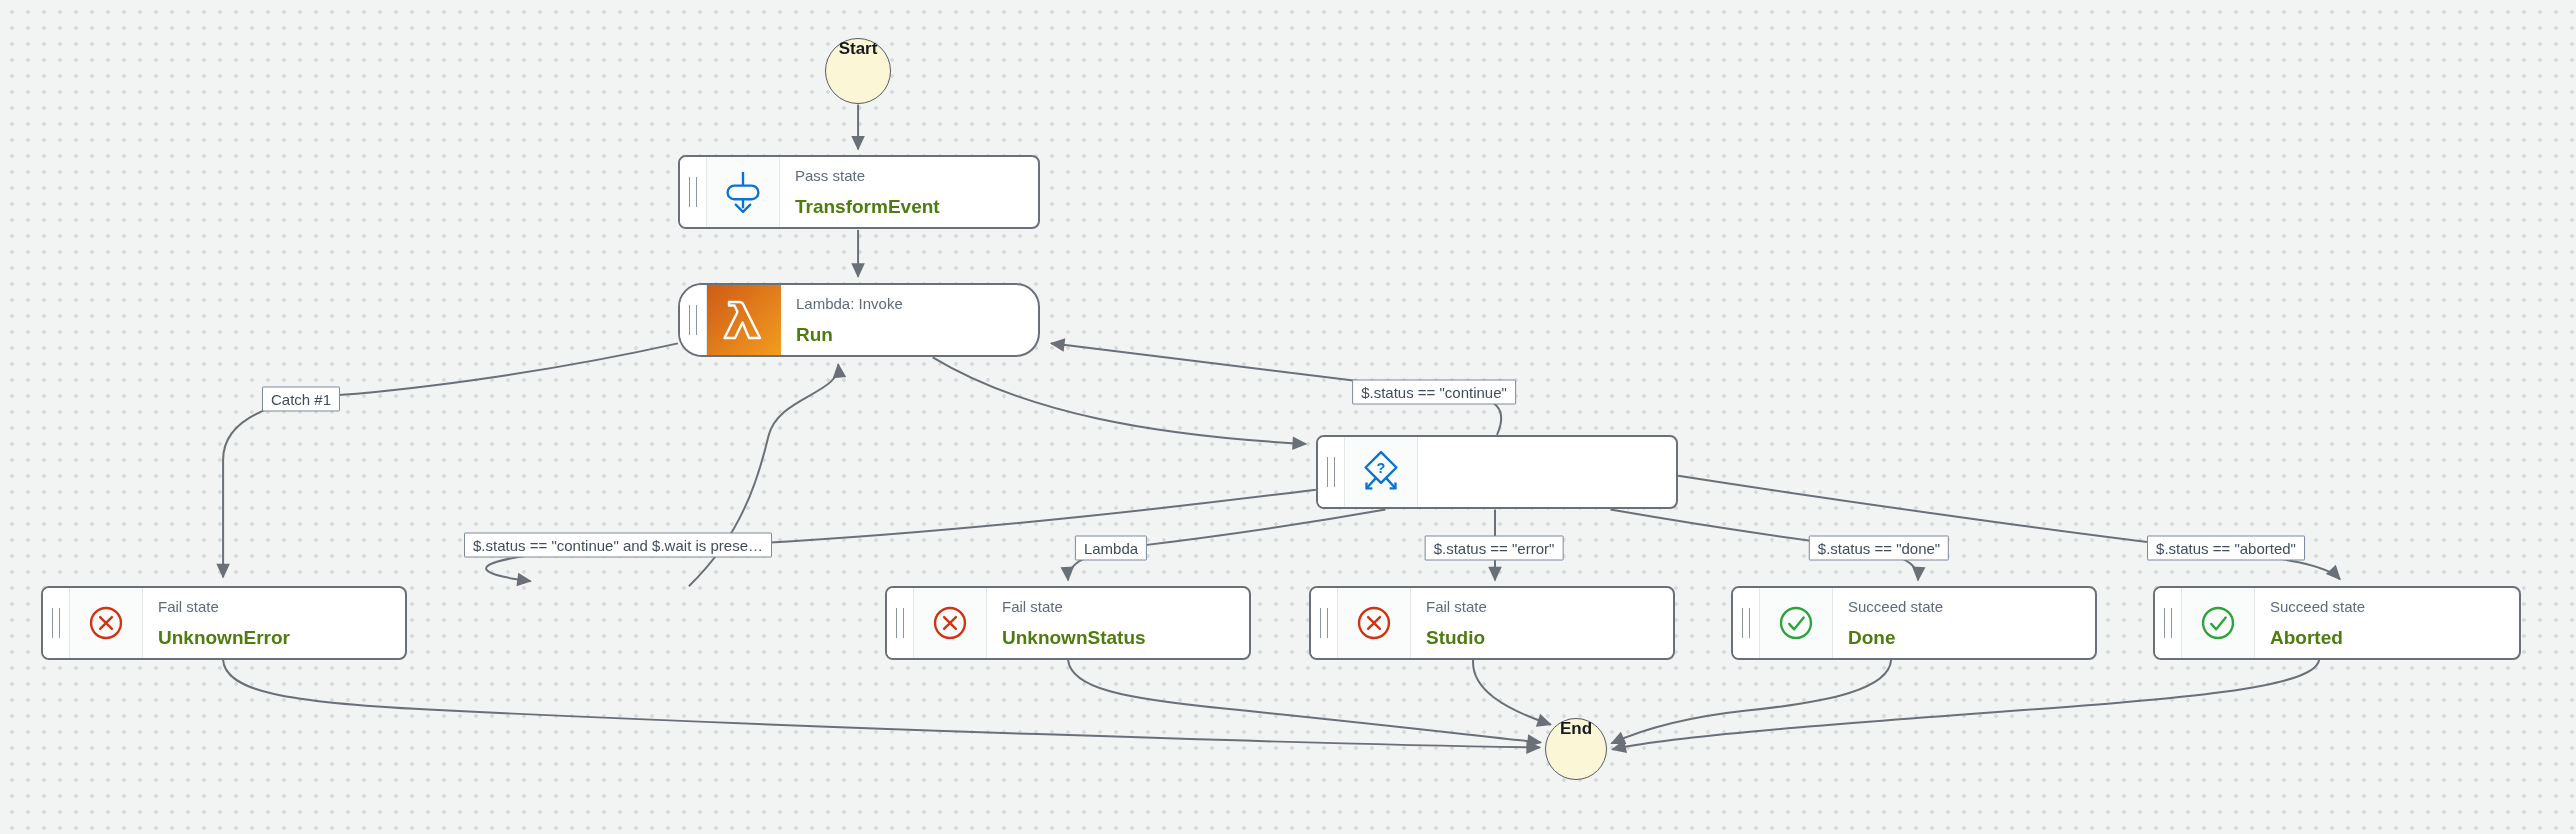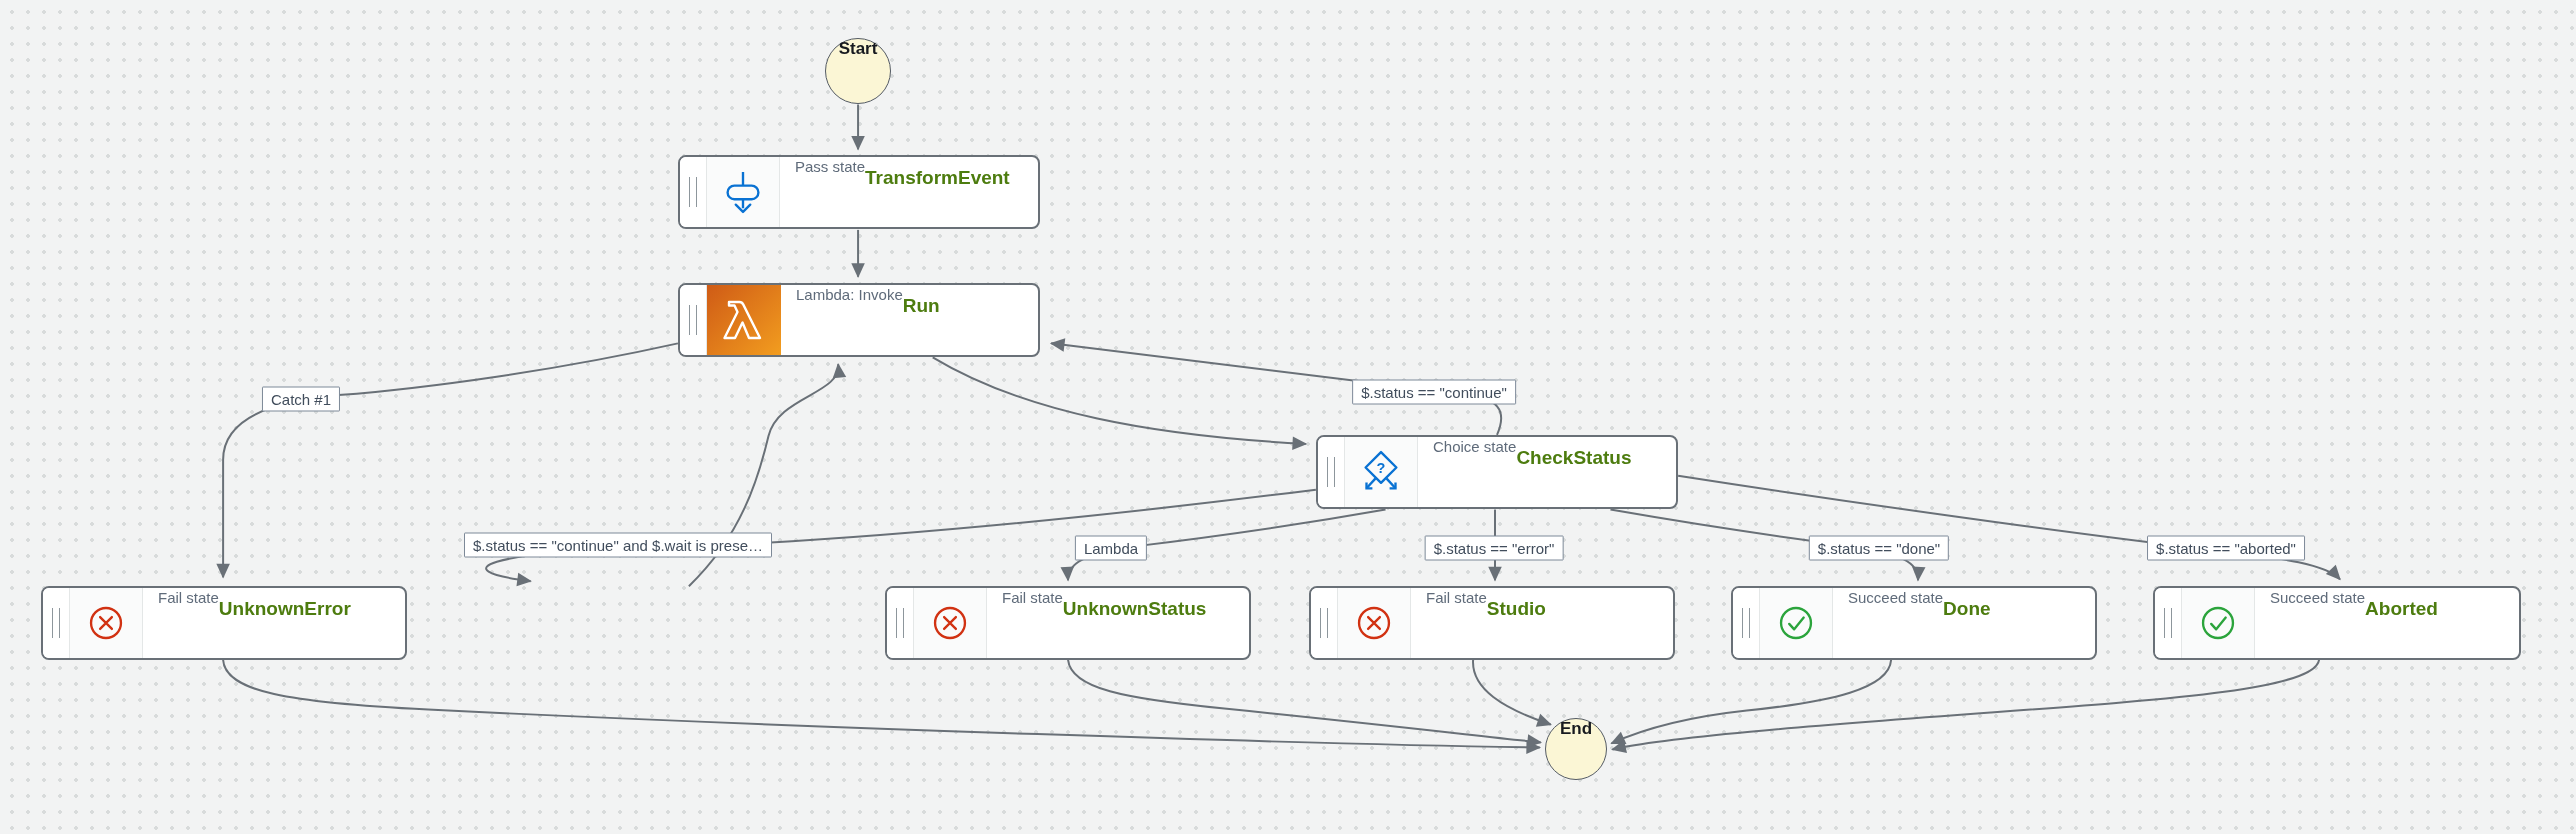--- a/index.html
+++ b/index.html
@@ -29,21 +29,21 @@
 
   .state-node{
     position:absolute;height:74px;box-sizing:border-box;background:#fff;
     border:2px solid #697077;border-radius:8px;display:flex;align-items:stretch;
     overflow:hidden;
   }
   .grip{width:26px;display:flex;align-items:center;justify-content:center;border-right:1px solid #e4e7e7;background:#fff;cursor:grab;}
   .grip-lines{width:6px;height:30px;border-left:1.6px solid #8d969c;border-right:1.6px solid #8d969c;}
   .icon-cell{width:72px;display:flex;align-items:center;justify-content:center;background:#fafbfb;border-right:1px solid #e4e7e7;}
   .icon-cell.lambda{width:74px;background:linear-gradient(135deg,#cf5b16 0%,#f29d1f 100%);border-right:none;}
-  .text-cell{display:flex;flex-direction:row;justify-content:center;padding-left:15px;min-width:0;}
+  .text-cell{display:flex;flex-direction:column;justify-content:center;padding-left:15px;min-width:0;}
   .state-type{font-size:15px;color:#5f6b7a;line-height:20px;white-space:nowrap;}
   .state-name{font-size:19px;color:#4d7c0f;font-weight:600;line-height:25px;white-space:nowrap;margin-top:8px;}
 
   .edge-label{
     position:absolute;transform:translate(-50%,-50%);
     background:#fff;border:1.5px solid #7d8998;border-radius:1px;
     color:#414d5c;font-size:15px;line-height:18px;padding:2.5px 8px;white-space:nowrap;
   }
 </style>
 </head>
@@ -93,21 +93,21 @@
         <rect x="15" y="25" width="34" height="15" rx="7.5" fill="#fafbfb" stroke="#0972d3" stroke-width="2.6"></rect>
         <path d="M24,46 L32,54 L40,46" fill="none" stroke="#0972d3" stroke-width="2.6" stroke-linecap="round" stroke-linejoin="round"></path>
       </svg>
     </span>
     <div class="text-cell">
       <div class="state-type">Pass state</div>
       <div class="state-name">TransformEvent</div>
     </div>
   </div>
 
-  <div class="state-node" style="left:678px;top:283px;width:362px;">
+  <div class="state-node" style="left:678px;top:283px;width:362px;border-radius:24px;">
     <span class="grip">
         <i class="grip-lines"></i>
       </span>
     <span class="icon-cell lambda">
       <svg width="64" height="64" viewBox="0 0 64 64">
         <path d="M17,14 h10.5 q2.6,0 3.7,2.4 L48,50 H37 L30.5,34.5 L23,50 H12.5 L25.5,24 l-3-6.5 H17 Z" fill="none" stroke="#ffffff" stroke-width="2.4" stroke-linejoin="round"></path>
       </svg>
     </span>
     <div class="text-cell">
       <div class="state-type">Lambda: Invoke</div>
@@ -122,24 +122,20 @@
     <span class="icon-cell">
       <svg width="58" height="58" viewBox="0 0 64 64">
         <path d="M32,10 L49,27 L32,44 L15,27 Z" fill="none" stroke="#0972d3" stroke-width="2.6" stroke-linejoin="round"></path>
         <text x="32" y="33" text-anchor="middle" font-size="16" font-weight="bold" fill="#0972d3" font-family="Liberation Sans, sans-serif">?</text>
         <path d="M26,39 L16,50" stroke="#0972d3" stroke-width="2.6" fill="none"></path>
         <path d="M16,43.5 L16,50 L22.5,50" stroke="#0972d3" stroke-width="2.6" fill="none"></path>
         <path d="M38,39 L48,50" stroke="#0972d3" stroke-width="2.6" fill="none"></path>
         <path d="M48,43.5 L48,50 L41.5,50" stroke="#0972d3" stroke-width="2.6" fill="none"></path>
       </svg>
     </span>
-    <div class="text-cell">
-      <div class="state-type">Choice state</div>
-      <div class="state-name">CheckStatus</div>
-    </div>
   </div>
 
   <div class="state-node" style="left:41px;top:586px;width:366px;">
     <span class="grip">
         <i class="grip-lines"></i>
       </span>
     <span class="icon-cell">
       <svg width="58" height="58" viewBox="0 0 64 64">
         <circle cx="32" cy="32" r="16.5" fill="none" stroke="#d13212" stroke-width="2.6"></circle>
         <path d="M25.5,25.5 L38.5,38.5 M38.5,25.5 L25.5,38.5" stroke="#d13212" stroke-width="2.6" stroke-linecap="round"></path>

